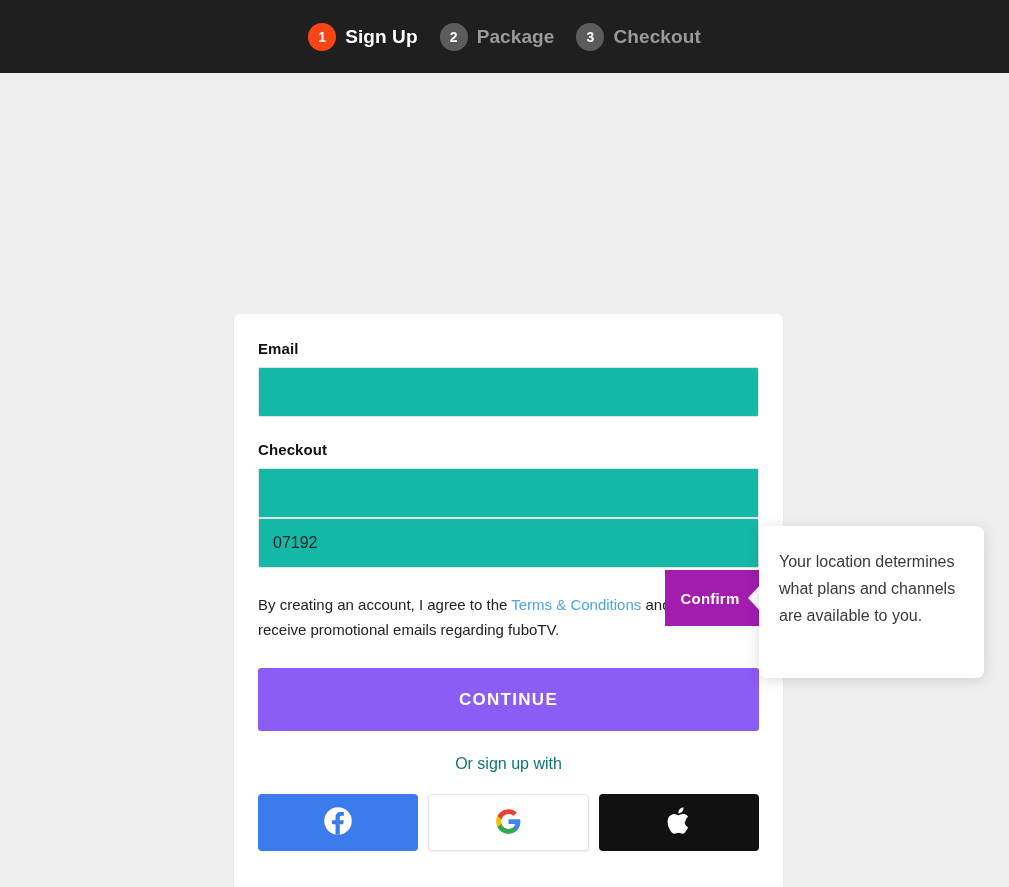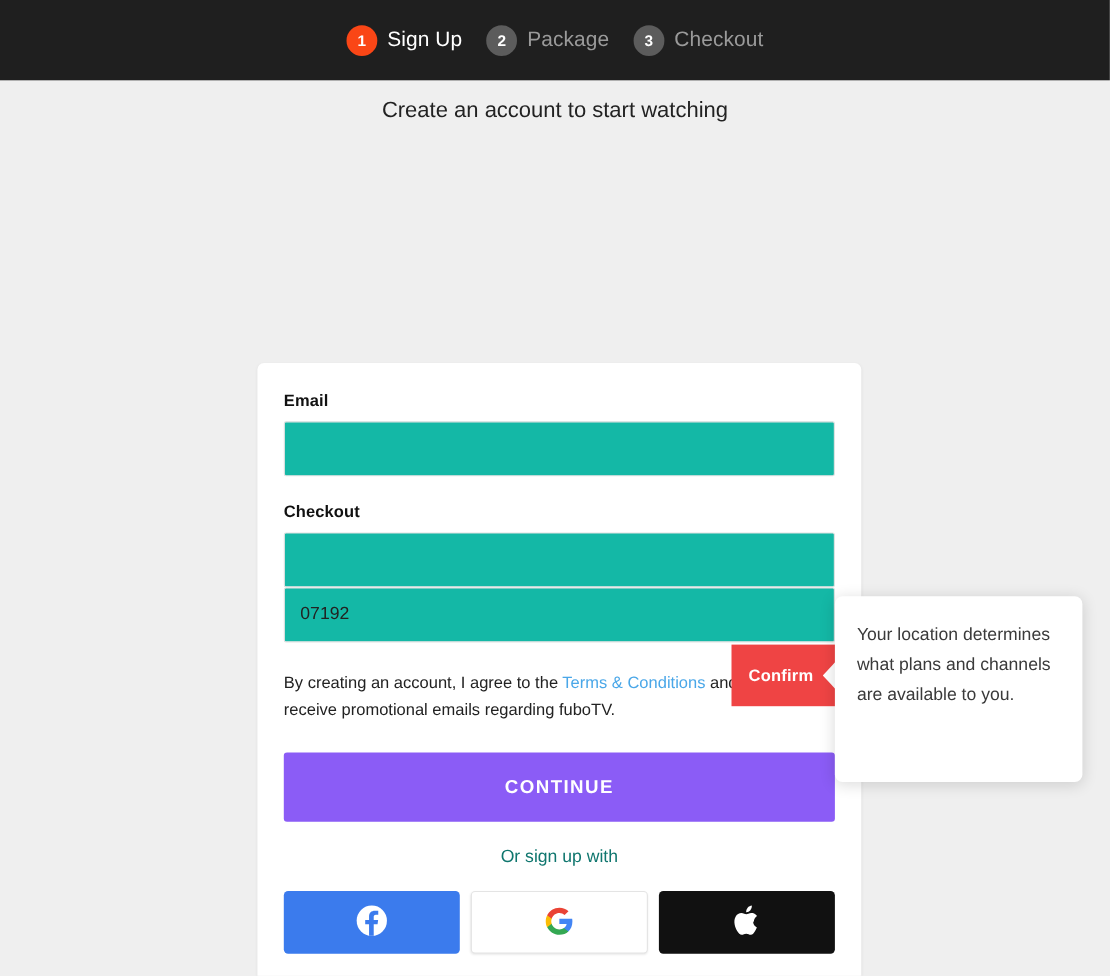--- a/index.html
+++ b/index.html
@@ -42,21 +42,21 @@
     justify-content: center;
     font-size: 14px;
     font-weight: bold;
     color: #ffffff;
     flex: 0 0 auto;
   }
   .step-circle.active { background: #fa4616; }
   .step-circle.inactive { background: #5c5c5c; }
   .step-label {
     font-size: 19px;
-    font-weight: normal;
+    font-weight: bold;
     letter-spacing: 0.1px;
   }
   .step-label.active { color: #ffffff; }
   .step-label.inactive { color: #9a9a9a; }
 
   
   .page {
     position: relative;
     height: 814px;
   }
@@ -170,21 +170,21 @@
   }
   .social-button.apple { background: #111111; }
 
   
   .confirm-pill {
     position: absolute;
     left: 665px;
     top: 497px;
     width: 96px;
     height: 56px;
-    background: #ef4444;
+    background: #a21caf;
     display: flex;
     align-items: center;
     justify-content: center;
     z-index: 20;
   }
   .confirm-pill .confirm-label {
     color: #ffffff;
     font-size: 15px;
     font-weight: bold;
     letter-spacing: 0.2px;
@@ -199,21 +199,21 @@
     height: 30px;
     background: #ffffff;
     clip-path: polygon(100% 0%, 100% 100%, 0% 50%);
   }
 
   .location-tooltip {
     position: absolute;
     left: 759px;
     top: 453px;
     width: 225px;
-    height: 169px;
+    height: 152px;
     background: #ffffff;
     border-radius: 7px;
     box-shadow: 0 2px 14px rgba(0,0,0,0.14);
     padding: 22px 20px;
     z-index: 25;
   }
   .location-tooltip .tip-text {
     margin: 0;
     font-size: 16px;
     line-height: 27px;
@@ -233,21 +233,20 @@
     <span class="step-label inactive">Package</span>
   </div>
   <div class="step">
     <span class="step-circle inactive">3</span>
     <span class="step-label inactive">Checkout</span>
   </div>
 </div>
 
 <div class="page">
 
-  <p class="subhead">Create an account to start watching</p>
 
   <div class="signup-card">
 
     <p class="field-label">Email</p>
     <input class="text-input" type="email" placeholder="" style="">
 
     <p class="field-label spaced">Checkout</p>
     <input class="text-input" type="password" placeholder="" style="">
 
     <input class="text-input" type="text" placeholder="" value="07192" style="">

